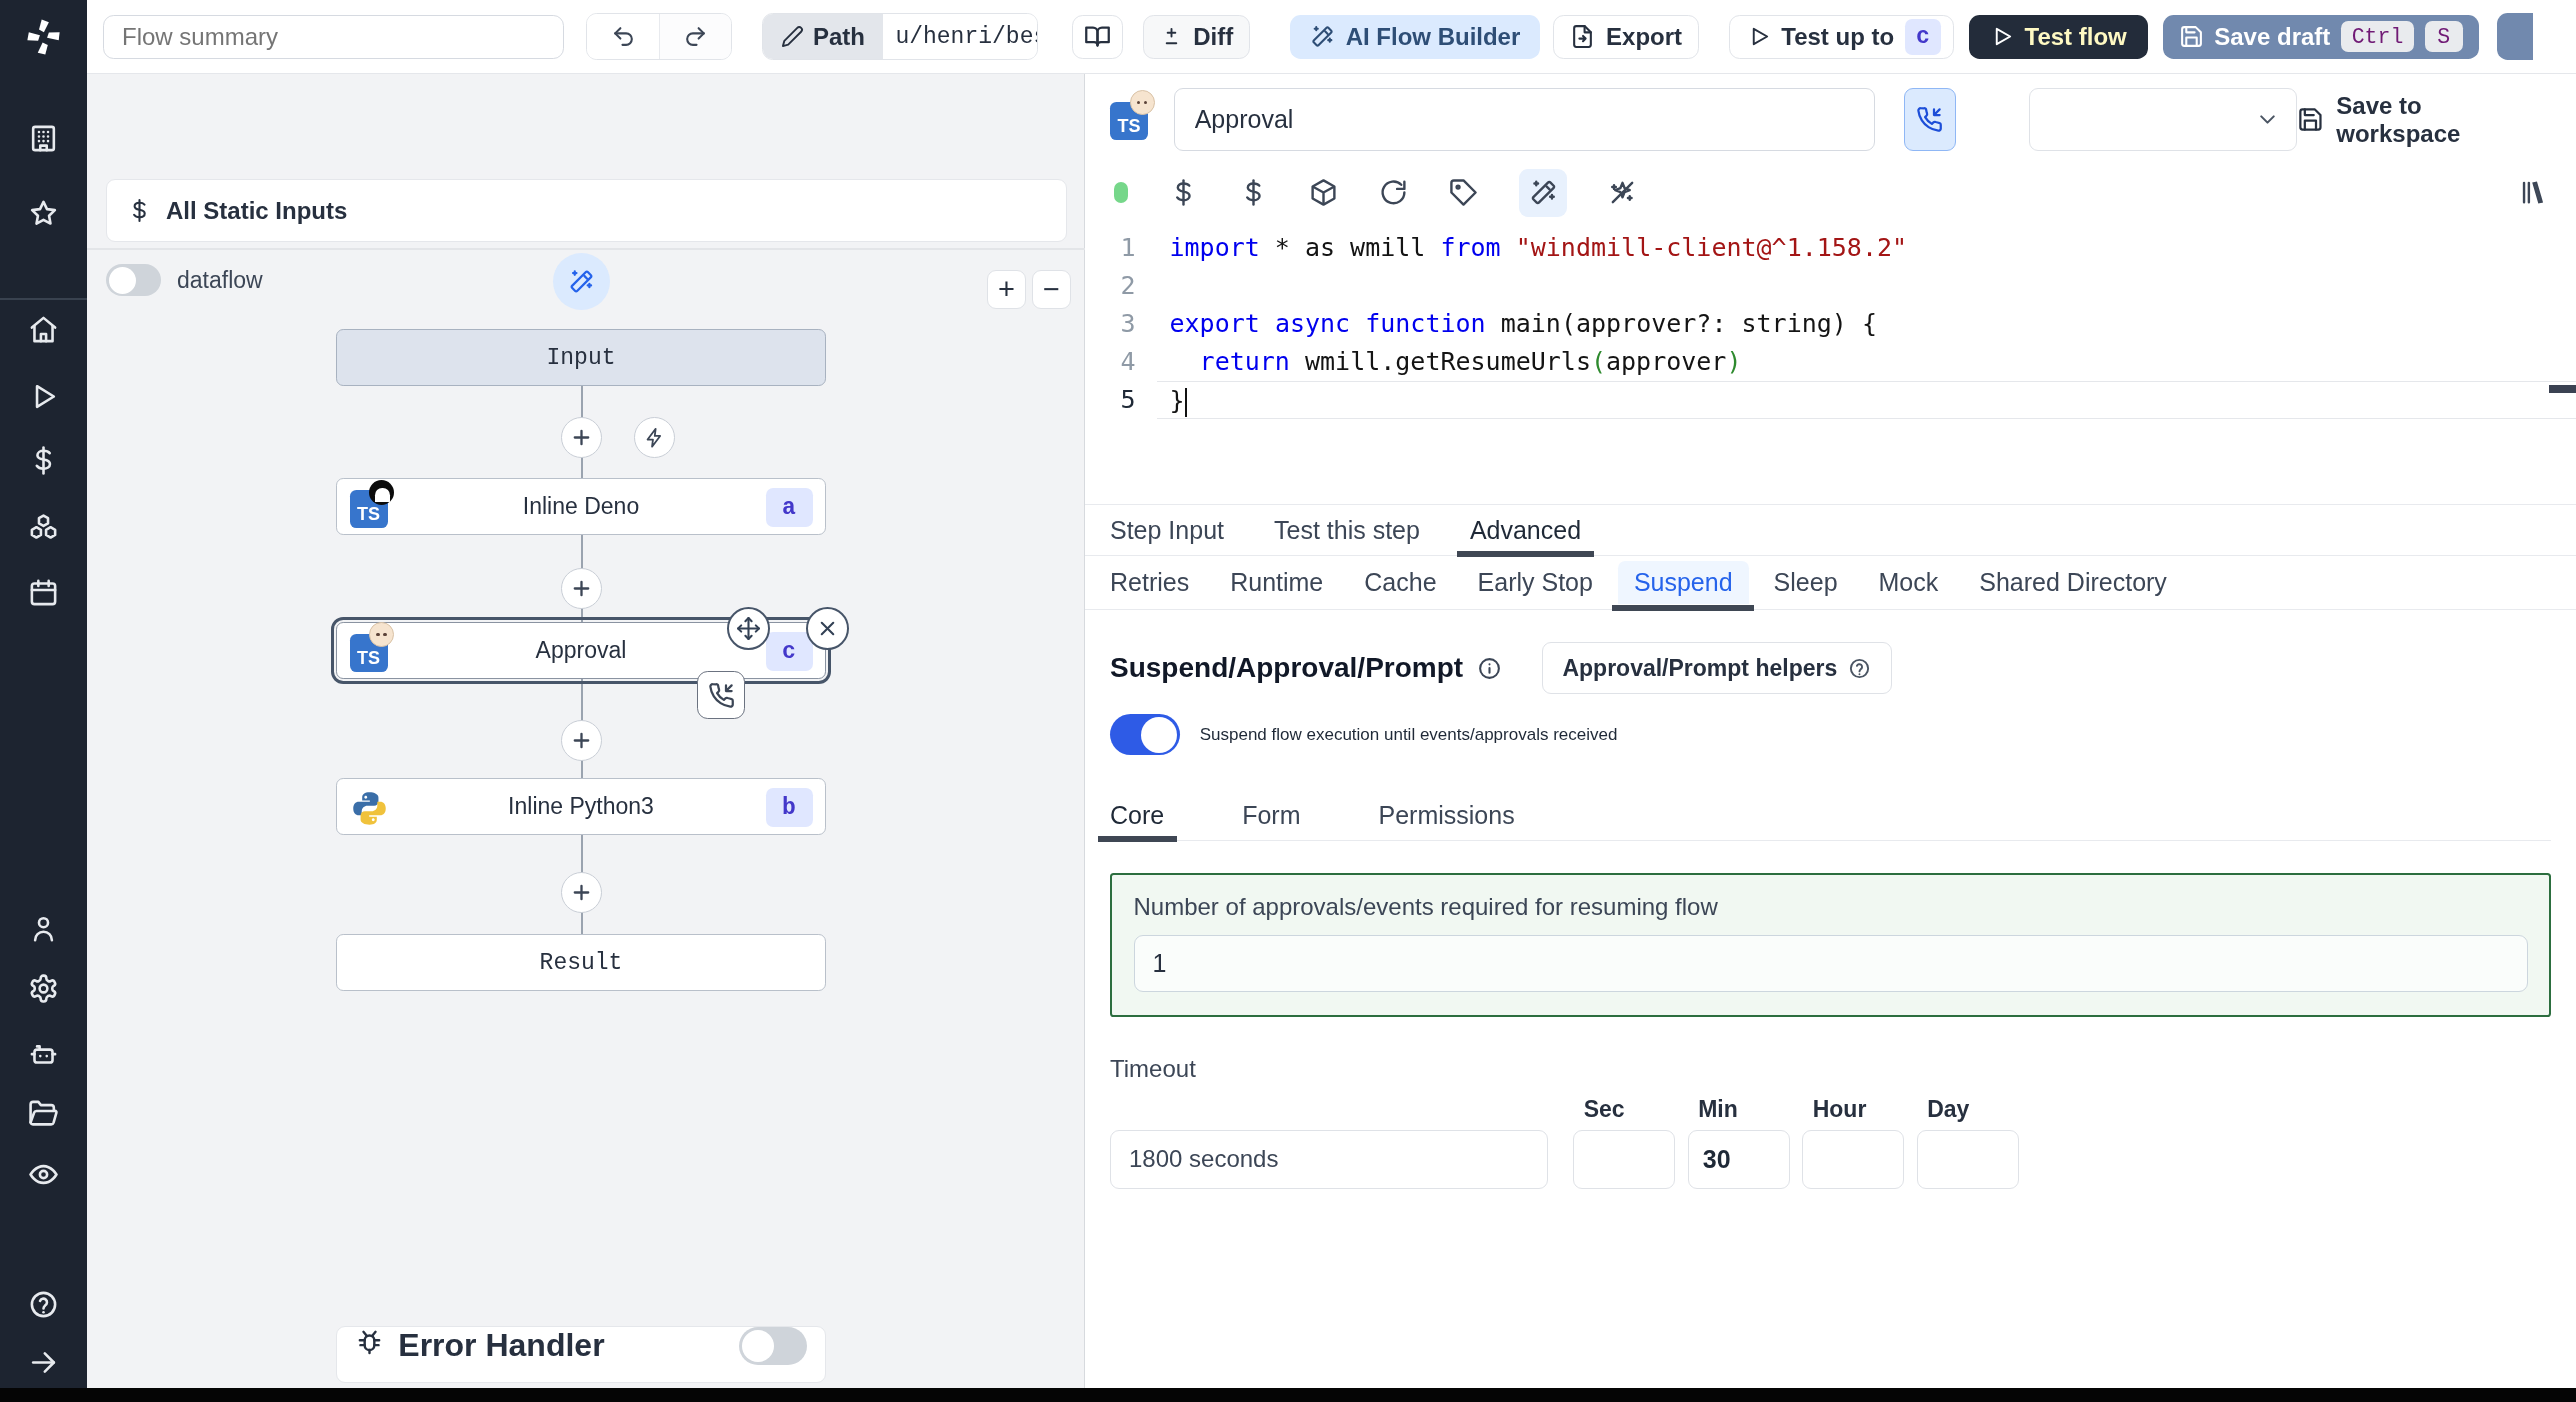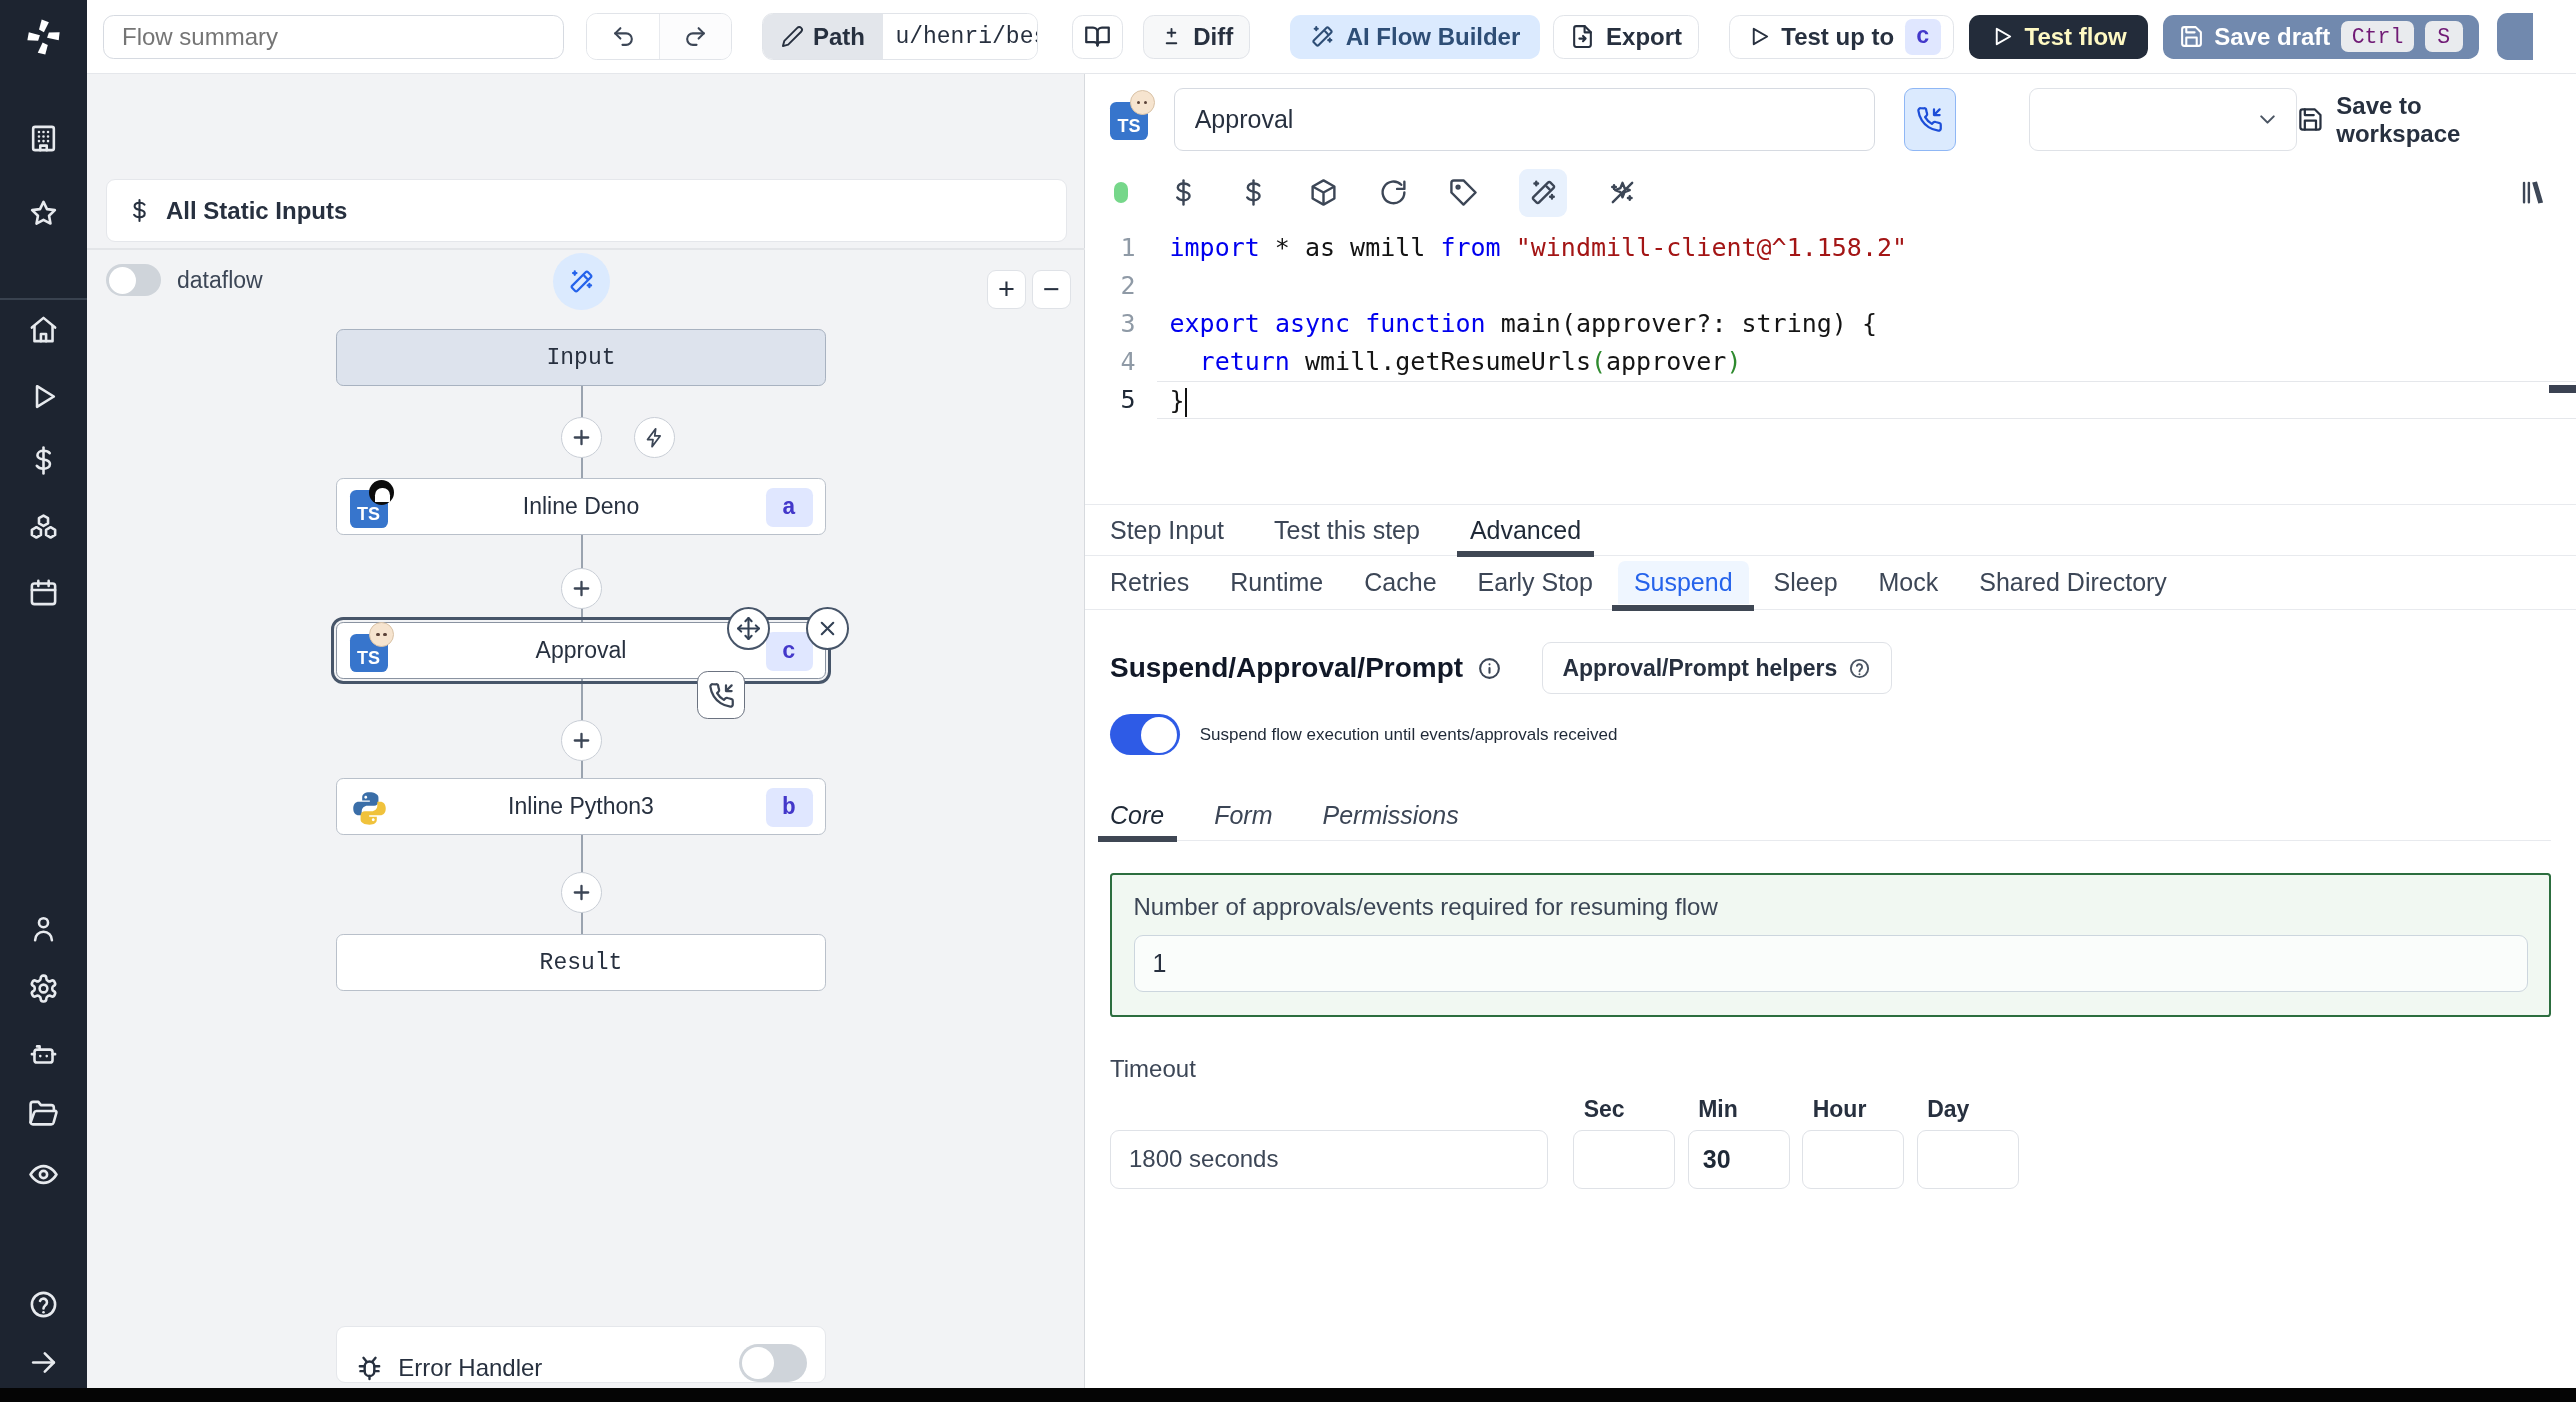--- a/index.html
+++ b/index.html
@@ -74,21 +74,21 @@
   .node-badge { position:absolute; right:12.5px; top:9px; width:47px; height:39px; background:#e0e7ff; border-radius:7.2px;
                 color:#4338ca; font-family:"Liberation Mono", monospace; font-weight:700; font-size:23px;
                 display:flex; align-items:center; justify-content:center; }
   .gcircle { position:absolute; width:41px; height:41px; border-radius:50%; background:#fff; border:1.8px solid #c9ced6;
              display:flex; align-items:center; justify-content:center; color:#3c4656; cursor:pointer; }
   .ncirc { position:absolute; width:43px; height:43px; border-radius:50%; background:#fff; border:2.7px solid #475569;
            display:flex; align-items:center; justify-content:center; color:#334155; cursor:pointer; z-index:5; }
   .phone-chip { position:absolute; left:610px; top:597px; width:48px; height:48px; background:#fff; border:1.8px solid #6b7280;
                 border-radius:10.7px; display:flex; align-items:center; justify-content:center; color:#3c4656; z-index:5; cursor:pointer; }
   .err-bar { position:absolute; left:249px; top:1252px; width:490px; height:57px; background:#fff; border:1.8px solid #e5e7eb; border-radius:9px;
-             display:flex; align-items:flex-end; gap:14.3px; padding:0 18px; font-size:24px; font-weight:400; color:#27303f; }
+             display:flex; align-items:flex-start; gap:14.3px; padding:0 18px; font-size:32px; font-weight:700; color:#27303f; }
   .err-bar .toggle { margin-left:auto; }
 
   
   .step { position:absolute; left:1085px; top:74px; width:1491px; height:1314px; background:#fff; display:flex; flex-direction:column; }
   .step-head { height:91px; display:flex; align-items:center; padding:0 25px; gap:0; }
   .step-head .node-icon { position:relative; left:0; top:0; margin-right:23px; flex:none; }
   .name-input { width:705px; height:63px; border:1.8px solid #d6dae1; border-radius:9px; font-size:25px; color:#27303f; padding:0 19.7px; }
   .phone-btn { margin-left:29px; width:52px; height:63px; background:#dbeafe; border:1.8px solid #8fb7f5; border-radius:9px;
                display:flex; align-items:center; justify-content:center; color:#1d4ed8; cursor:pointer; flex:none; }
   .empty-select { margin-left:73px; width:268px; height:63px; border:1.8px solid #dfe2e7; border-radius:9px; display:flex;
@@ -123,21 +123,21 @@
   .subtab.active .pill { background:#eff6ff; border-radius:7.2px 7.2px 0 0; padding:7.2px 16px; margin:0 -16px; }
   .subtab.active::after { content:""; position:absolute; left:-21.5px; right:-21.5px; bottom:-1.8px; height:5.4px; background:#3f4754; }
 
   .sus { padding:0 25px; }
   .sus-title-row { margin-top:32px; display:flex; align-items:center; gap:14.3px; }
   .sus-title { font-size:28px; font-weight:700; color:#111827; }
   .ic-info { width:25px; height:25px; color:#3c4656; }
   .helpers-btn { margin-left:25px; height:52px; border:1.8px solid #dfe2e7; border-radius:9px; background:#fff; display:flex;
                  align-items:center; gap:10.7px; padding:0 19.7px; font-size:23px; font-weight:600; color:#27303f; cursor:pointer; }
   .sus-toggle-row { margin-top:20px; display:flex; align-items:center; gap:19.7px; font-size:17px; color:#1f2937; }
-  .inner-tabs { margin-top:36px; height:50px; display:flex; gap:50px; border-bottom:1.8px solid #e8eaee;font-style:italic; }
+  .inner-tabs { margin-top:36px; height:50px; display:flex; gap:78px; border-bottom:1.8px solid #e8eaee; }
   .green-box { margin-top:32px; border:2.7px solid #2c6e3f; background:#f1f8f2; border-radius:3.6px; padding:18px 21.5px 23px; }
   .green-label { font-size:24px; color:#3c4656; }
   .green-input { margin-top:14.3px; width:100%; height:57px; border:1.8px solid #ccd6de; border-radius:9px; background:#fafdfb;
                  font-size:25px; color:#27303f; padding:0 18px; }
   .timeout-label { margin-top:38px; font-size:24px; color:#3c4656; }
   .timeout-row { margin-top:12.5px; display:flex; align-items:flex-end; gap:12.5px; }
   .to-main { width:438px; height:59px; border:1.8px solid #dfe2e7; border-radius:9px; font-size:24px; color:#3c4656; padding:0 18px; margin-right:12.5px; }
   .unit { display:flex; flex-direction:column; }
   .unit label { font-size:23px; font-weight:600; color:#27303f; padding-left:10.7px; margin-bottom:7.2px; }
   .unit input { width:102px; height:59px; border:1.8px solid #dfe2e7; border-radius:9px; font-size:25px; font-weight:600; color:#1f2937; padding:0 14.3px; }

